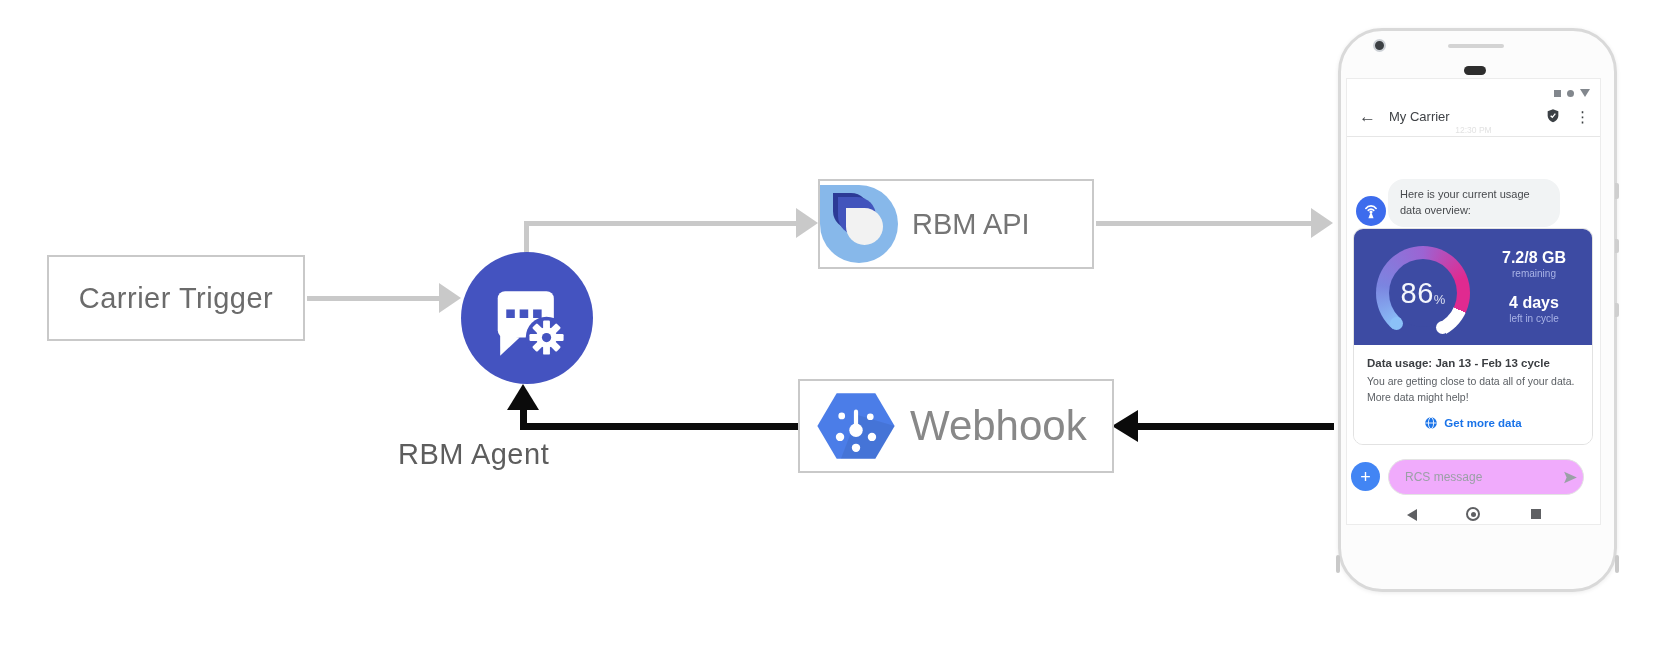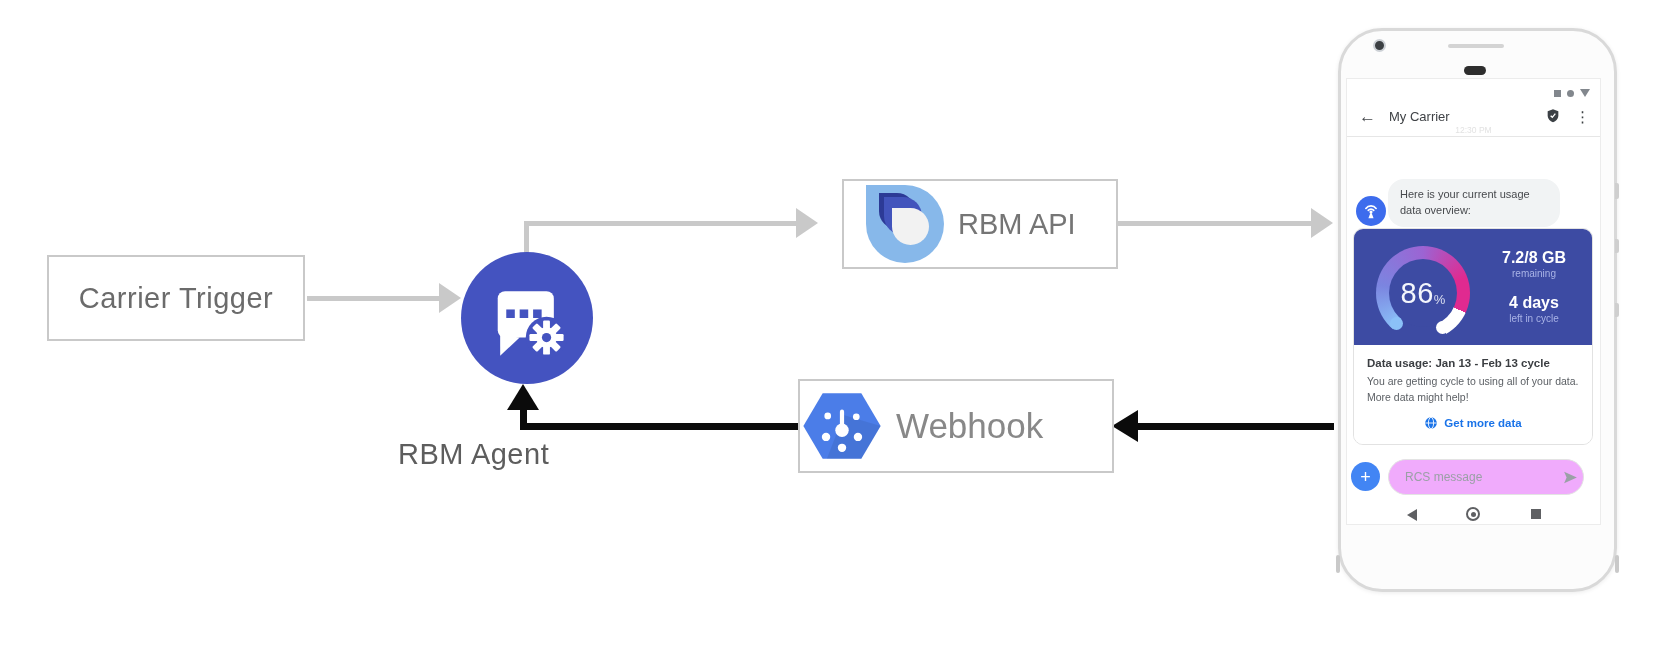--- a/index.html
+++ b/index.html
@@ -5,24 +5,24 @@
   html,body{margin:0;padding:0;background:#fff;}
   *{box-sizing:border-box;}
   .stage{position:relative;width:1669px;height:652px;background:#fff;overflow:hidden;
          font-family:"Liberation Sans",sans-serif;}
 
   
   .dbox{position:absolute;border:2px solid #c9c9c9;background:#fff;display:flex;
         align-items:center;color:#6b6b6b;}
   .box-ext{left:47px;top:255px;width:258px;height:86px;justify-content:center;
            font-size:29px;letter-spacing:.5px;}
-  .box-api{left:818px;top:179px;width:276px;height:90px;padding-left:22px;gap:14px;
-           font-size:29px;color:#757575;margin-left:24px;}
-  .box-web{left:798px;top:379px;width:316px;height:94px;gap:12px;
-           font-size:35px;color:#888;}
+  .box-api{left:818px;top:179px;width:276px;height:90px;padding-left:0;gap:14px;
+           font-size:29px;color:#757575;}
+  .box-web{left:798px;top:379px;width:316px;height:94px;padding-left:14px;gap:12px;
+           font-size:42px;color:#888;}
   .dlabel{position:absolute;text-align:left;color:#5d5d5d;font-size:29px;letter-spacing:.5px;}
   .lbl-agent{left:398px;top:438px;width:200px;}
   .lbl-messages{left:1338px;top:596px;width:279px;color:#8a8a8a;font-size:30px;}
 
   
   .gline{position:absolute;background:#c9c9c9;}
   .bline{position:absolute;background:#0b0b0b;}
   .head{position:absolute;width:0;height:0;}
   .head-r{border-top:15px solid transparent;border-bottom:15px solid transparent;
           border-left:22px solid #c9c9c9;}
@@ -245,21 +245,21 @@
           <div class="ctexts">
             <div class="cbig first">7.2/8 GB</div>
             <div class="csmall">remaining</div>
             <div class="cbig second">4 days</div>
             <div class="csmall">left in cycle</div>
           </div>
         </div>
         <div class="card-bot">
           <div class="ctitle">Data usage: Jan 13 - Feb 13 cycle</div>
           <div class="cbody">
-            <span style="display:block">You are getting cycle to using all of your data.</span>
+            <span style="display:block">You are getting close to data all of your data.</span>
             <span style="display:block">More data might help!</span>
           </div>
           <div class="action">
             <svg width="14" height="14" viewBox="0 0 24 24">
               <circle cx="12" cy="12" r="10" fill="#1a73e8"></circle>
               <ellipse cx="12" cy="12" rx="4.5" ry="9.6" stroke="#ffffff" stroke-width="1.5" fill="none"></ellipse>
               <line x1="2.4" y1="12" x2="21.6" y2="12" stroke="#ffffff" stroke-width="1.5"></line>
             </svg>
             <span>Get more data</span>
           </div>

